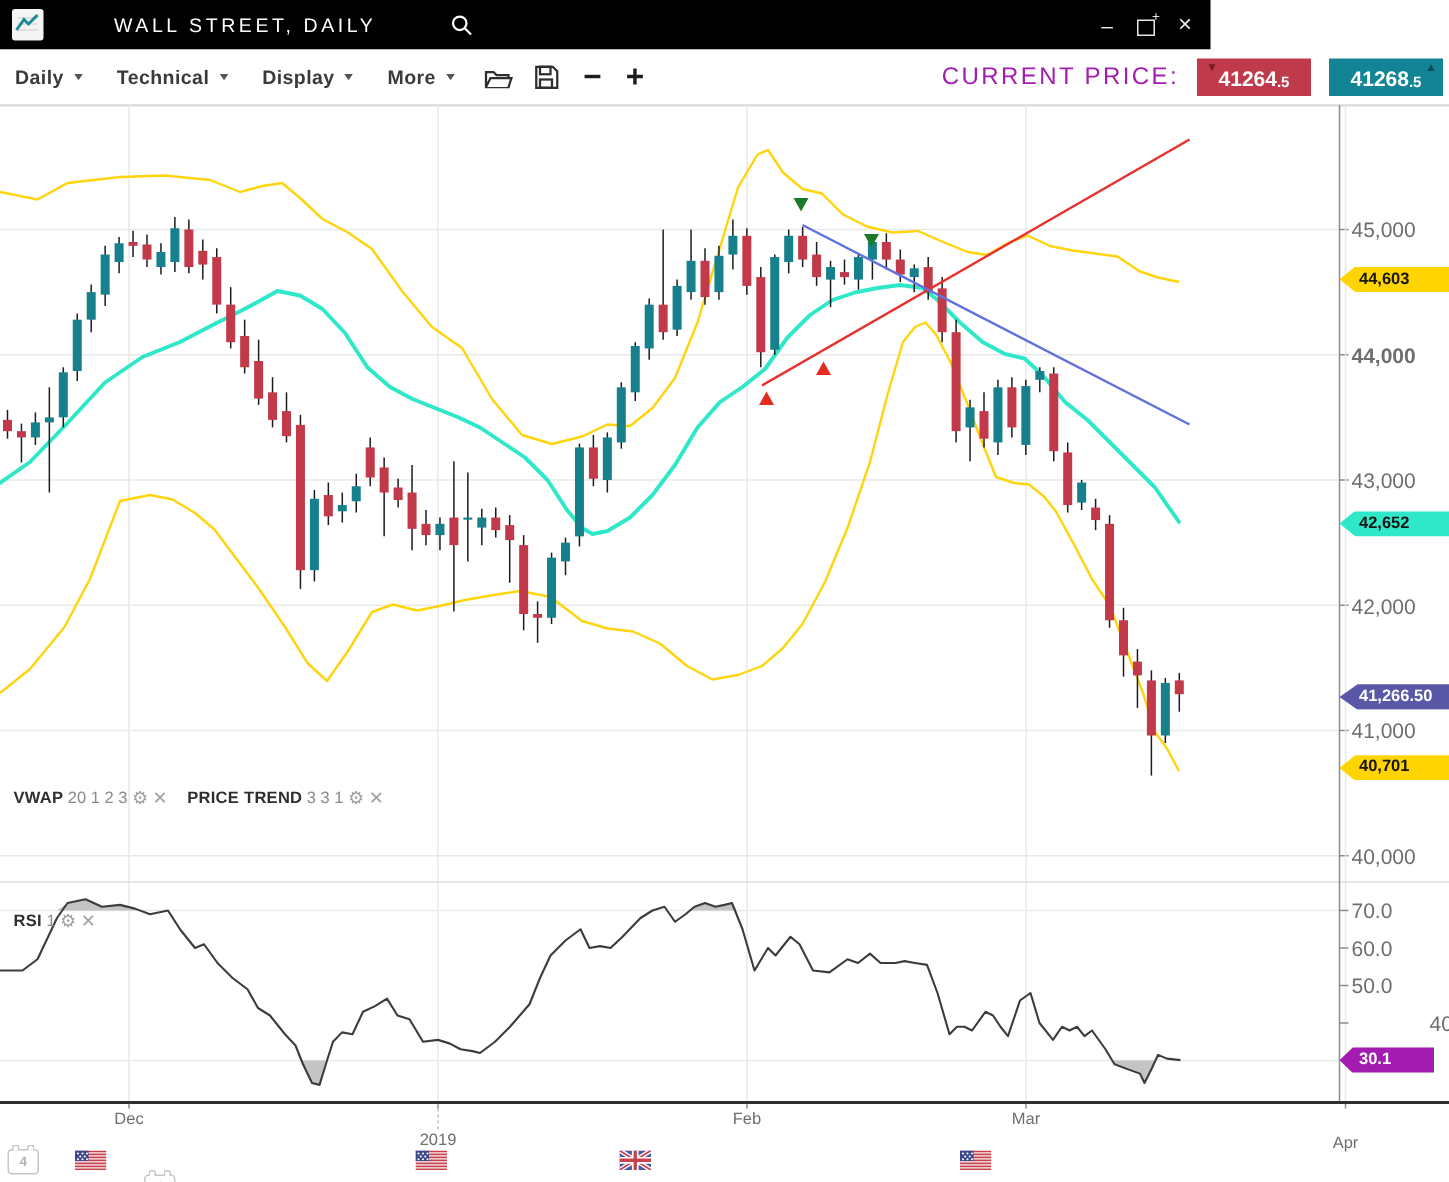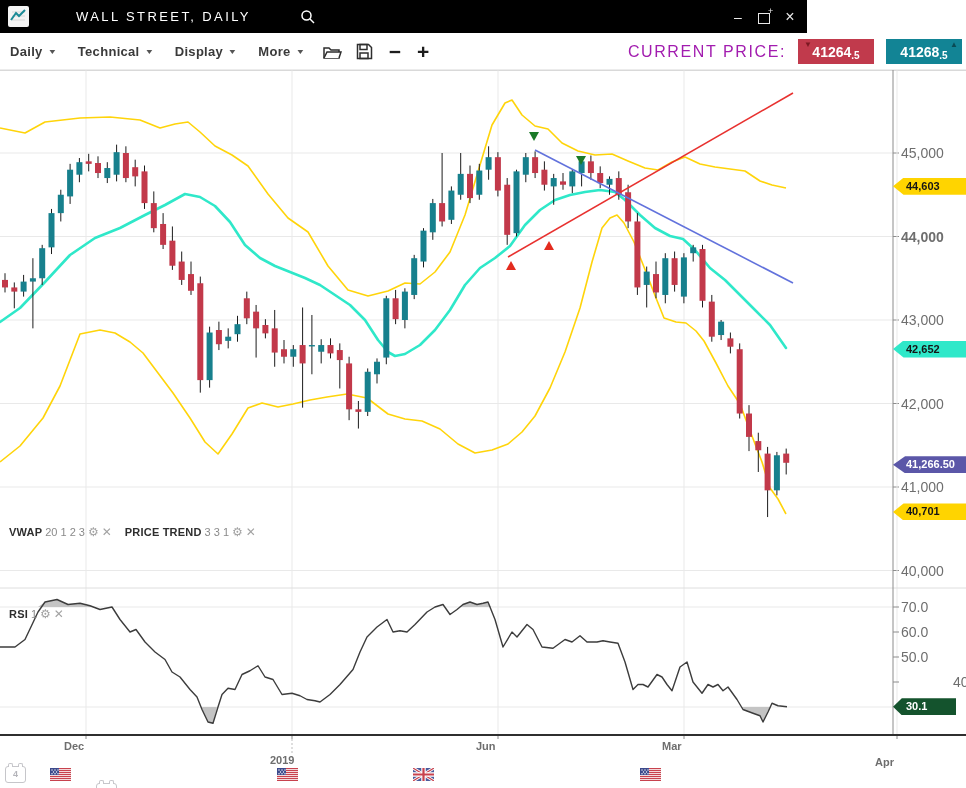--- a/index.html
+++ b/index.html
@@ -28,21 +28,21 @@
   .pricebox small{font-size:10px;font-weight:700;align-self:flex-end;padding-bottom:3px;}
   .pricebox .tick{position:absolute;font-size:8px;}
   #sellbox{background:#c13a4c;}
   #sellbox .tick{left:6px;top:1px;color:#7c1822;}
   #buybox{background:#128495;margin-right:4px;}
   #buybox .tick{right:4px;top:1px;color:#0a4b55;}
   
   .axis-label{color:#6e6e6e;font-size:14px;height:14px;line-height:14px;}
   .tag{height:17px;line-height:17px;font-size:11px;font-weight:700;padding-left:13px;
        clip-path:polygon(0 50%,14% 0,100% 0,100% 100%,14% 100%);}
-  .date-label{color:#6e6e6e;font-size:11px;width:44px;font-weight:bold;}
+  .date-label{color:#6e6e6e;font-size:11px;width:44px;text-align:center;}
   .indic-row{display:flex;align-items:center;gap:3px;font-size:11px;color:#8a8a8a;}
   .indic-row b{color:#2e2e2e;font-weight:700;letter-spacing:.2px;}
   .mini-icon{color:#a2a2a2;font-size:12px;cursor:pointer;line-height:12px;}
   .cal{width:19px;height:15px;border:1.5px solid #c6c6ca;border-radius:3px;position:relative;
        color:#b4b4ba;font-size:9px;font-weight:700;text-align:center;line-height:15px;background:#fff;}
   .cal:before,.cal:after{content:"";position:absolute;top:-4px;width:3px;height:3px;
        border:1.5px solid #c6c6ca;border-bottom:none;border-radius:2px 2px 0 0;background:#fff;}
   .cal:before{left:2px;} .cal:after{right:2px;}
 </style>
 </head>
@@ -360,32 +360,32 @@
 
   <div id="overlays">
       <div class="abs axis-label" style="left: 901px; top: 146px;">45,000</div>
       <div class="abs axis-label" style="left: 901px; top: 229.5px; font-weight: bold;">44,000</div>
       <div class="abs axis-label" style="left: 901px; top: 313px;">43,000</div>
       <div class="abs axis-label" style="left: 901px; top: 396.5px;">42,000</div>
       <div class="abs axis-label" style="left: 901px; top: 480px;">41,000</div>
       <div class="abs axis-label" style="left: 901px; top: 563.5px;">40,000</div>
       <div class="abs date-label" style="left: 64px; top: 740px;">Dec</div>
       <div class="abs date-label" style="left: 270px; top: 754px;">2019</div>
-      <div class="abs date-label" style="left: 476px; top: 740px;">Jun</div>
+      <div class="abs date-label" style="left: 476px; top: 740px;">Feb</div>
       <div class="abs date-label" style="left: 662px; top: 740px;">Mar</div>
       <div class="abs date-label" style="left: 875px; top: 740px; margin-top: 16px;">Apr</div>
       <div class="abs axis-label" style="left: 901px; top: 600px;">70.0</div>
       <div class="abs axis-label" style="left: 901px; top: 625px;">60.0</div>
       <div class="abs axis-label" style="left: 901px; top: 650px;">50.0</div>
       <div class="abs axis-label" style="left: 953px; top: 675px;">40.0</div>
       <div class="abs tag" style="left: 893px; top: 177.649px; width: 62px; background: rgb(255, 212, 0); color: rgb(21, 21, 21);">44,603</div>
       <div class="abs tag" style="left: 893px; top: 340.558px; width: 62px; background: rgb(47, 232, 201); color: rgb(21, 21, 21);">42,652</div>
       <div class="abs tag" style="left: 893px; top: 456.247px; width: 73px; background: rgb(91, 87, 168); color: rgb(255, 255, 255);">41,266.50</div>
       <div class="abs tag" style="left: 893px; top: 503.466px; width: 62px; background: rgb(255, 212, 0); color: rgb(21, 21, 21);">40,701</div>
-      <div class="abs tag" style="left: 893px; top: 698.25px; width: 50px; background: #14532d; color: rgb(255, 255, 255);">30.1</div>
+      <div class="abs tag" style="left: 893px; top: 698.25px; width: 50px; background: #a21caf; color: rgb(255, 255, 255);">30.1</div>
       <div class="abs cal" style="left: 5px; top: 766px;">4</div>
       <div class="abs " style="left: 50.35px; top: 767px; width: 21px; height: 13px;"><svg width="21" height="13">
           <rect width="21" height="13" fill="#fff"></rect>
           <rect y="0" width="21" height="1.2" fill="#c8424e"></rect>
           <rect y="2" width="21" height="1.2" fill="#c8424e"></rect>
           <rect y="4" width="21" height="1.2" fill="#c8424e"></rect>
           <rect y="6" width="21" height="1.2" fill="#c8424e"></rect>
           <rect y="8" width="21" height="1.2" fill="#c8424e"></rect>
           <rect y="10" width="21" height="1.2" fill="#c8424e"></rect>
           <rect y="12" width="21" height="1.2" fill="#c8424e"></rect>

